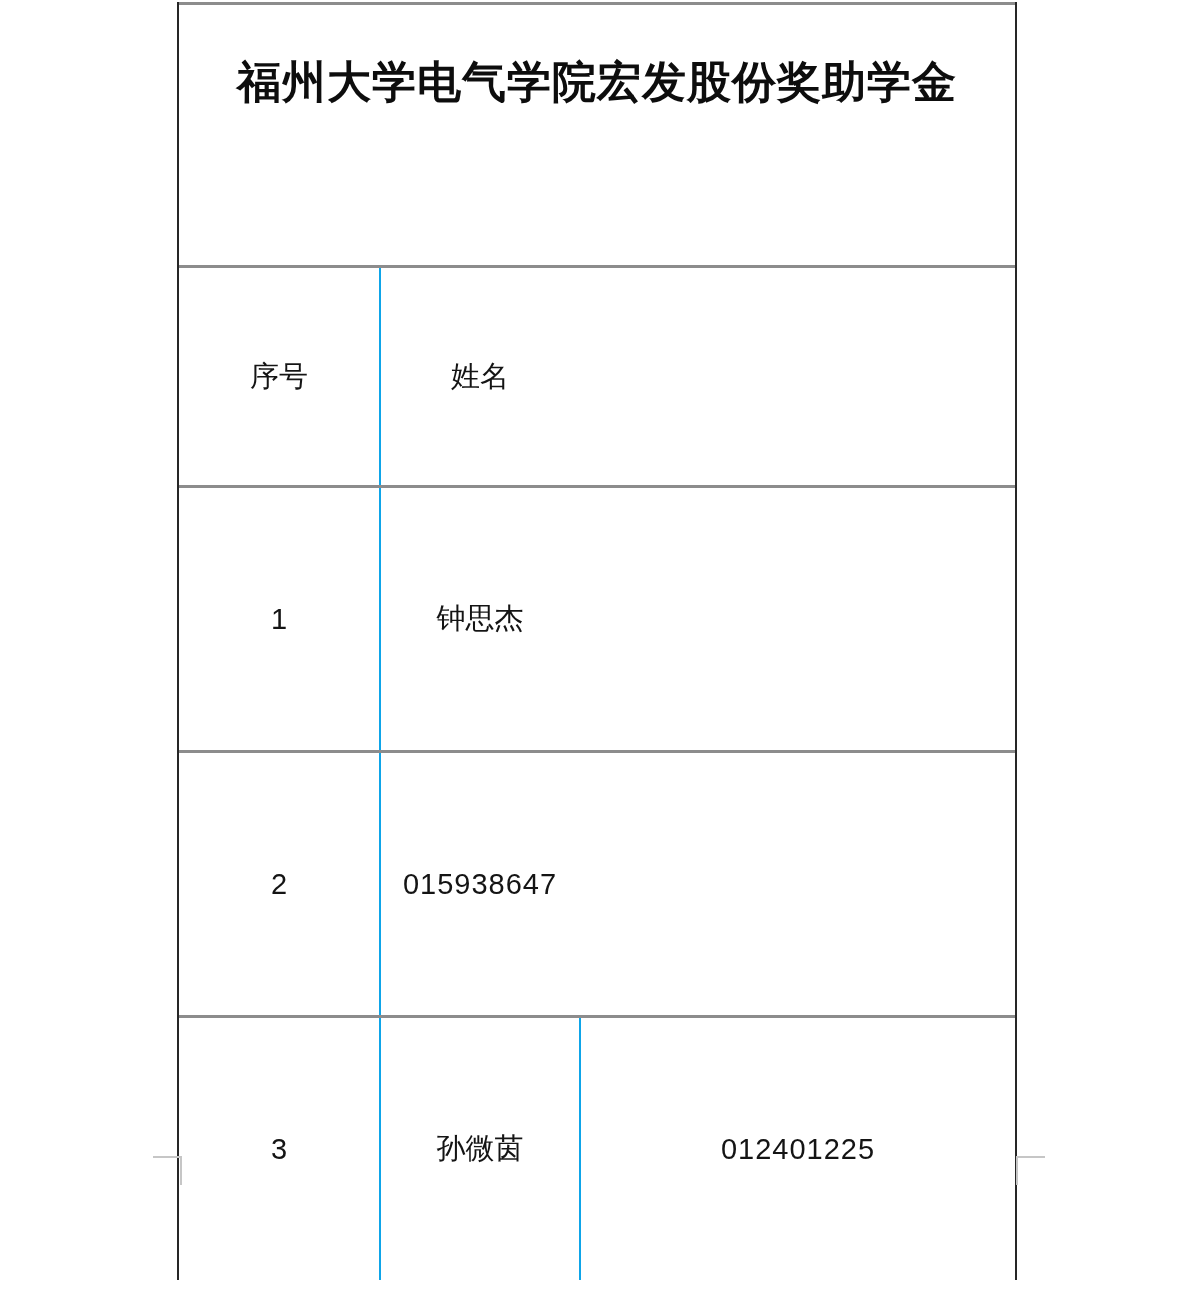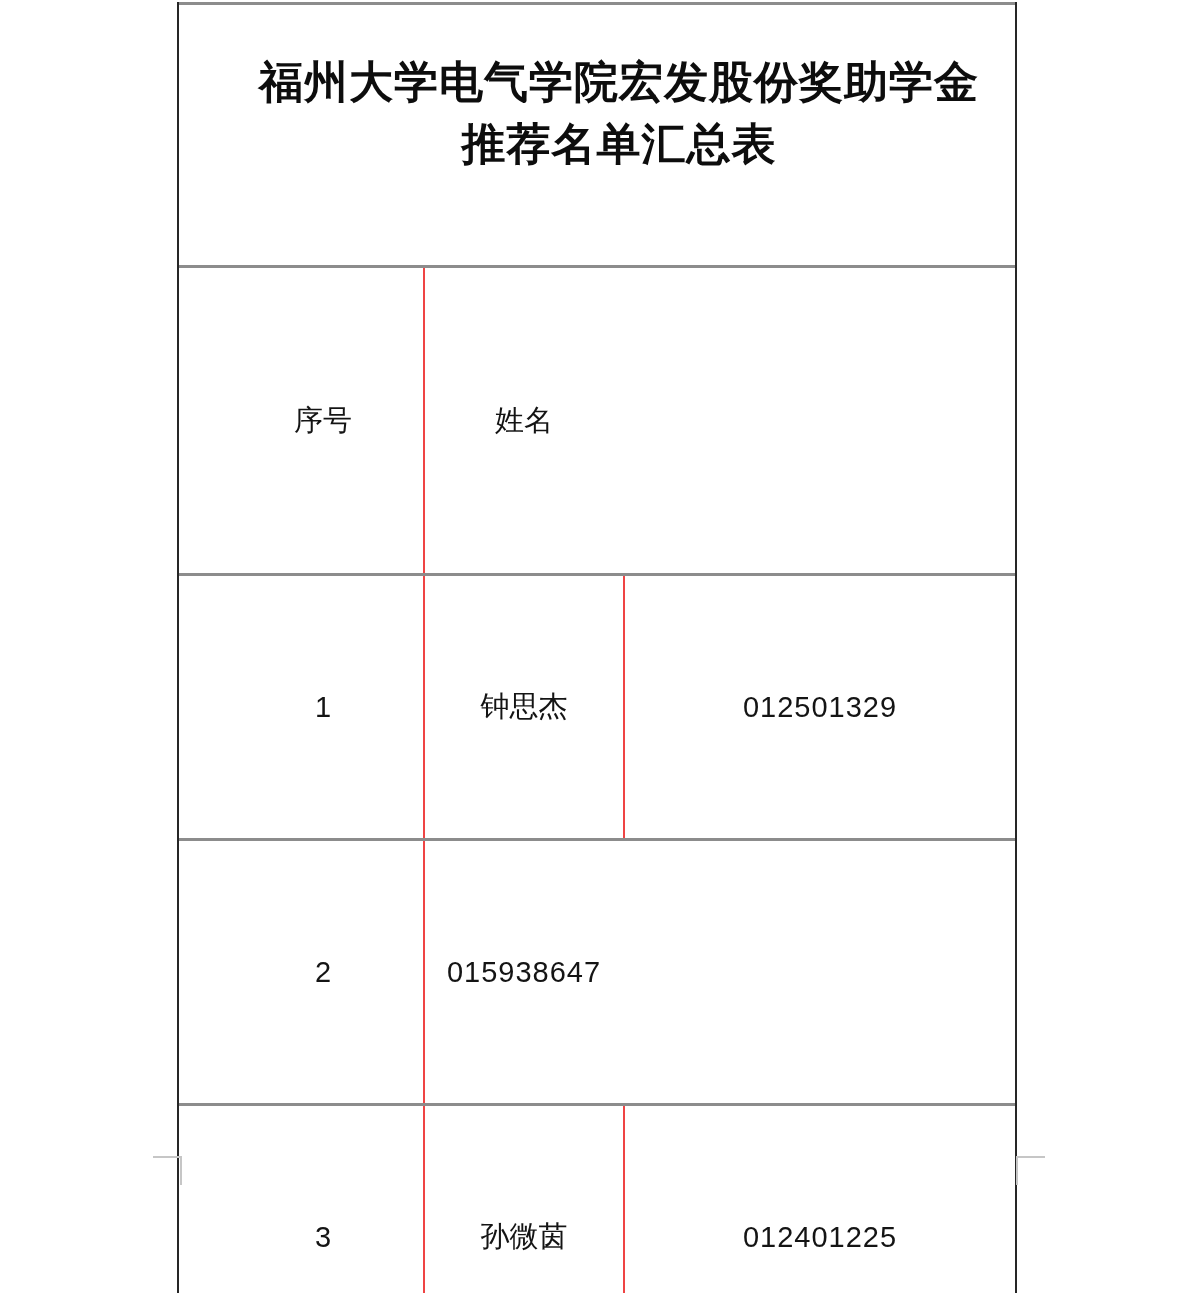--- a/index.html
+++ b/index.html
@@ -25,25 +25,24 @@
     top: 2px;
     width: 840px;
     border-left: 2px solid #262626;
     border-right: 2px solid #262626;
   }
 
   .t-row {
     display: grid;
     grid-template-columns: 200px 200px 1fr;
     border-top: 3px solid #8c8c8c;
-    padding-left: 44px;
   }
 
   .t-row .cell + .cell {
-    border-left: 2px solid #ef4444;
+    border-left: 2px solid #0ea5e9;
     text-align: right;
   }
 
   .cell {
     display: flex;
     align-items: center;
     justify-content: center;
     font-size: 29px;
     color: #141414;
     overflow: hidden;
@@ -61,21 +60,21 @@
     text-align: center;
   }
   .title-line {
     font-size: 44px;
     font-weight: 700;
     line-height: 62px;
     letter-spacing: 1px;
     color: #0d0d0d;
   }
 
-  .header-row { height: 308px; }
+  .header-row { height: 220px; }
   .data-row   { height: 265px; }
 
   .id-cell { letter-spacing: 1px; }
 
   
   .margin-mark {
     position: absolute;
     background: #c6c6c6;
   }
   .mm-left-h  { left: 153px;  top: 1156px; width: 28px; height: 2px; }
@@ -86,33 +85,31 @@
 </head>
 <body>
 
 <div class="page">
 
   <div class="doc-table">
 
     <div class="t-row title-row">
       <div class="title-cell">
         <div class="title-line">福州大学电气学院宏发股份奖助学金</div>
-        <div class="title-line">推荐名单汇总表</div>
       </div>
     </div>
 
     <div class="t-row header-row">
       <div class="cell">序号</div>
       <div class="cell">姓名</div>
     </div>
 
     <div class="t-row data-row">
       <div class="cell">1</div>
       <div class="cell">钟思杰</div>
-      <div class="cell id-cell">012501329</div>
     </div>
 
     <div class="t-row data-row">
       <div class="cell">2</div>
       <div class="cell id-cell">015938647</div>
     </div>
 
     <div class="t-row data-row">
       <div class="cell">3</div>
       <div class="cell">孙微茵</div>

